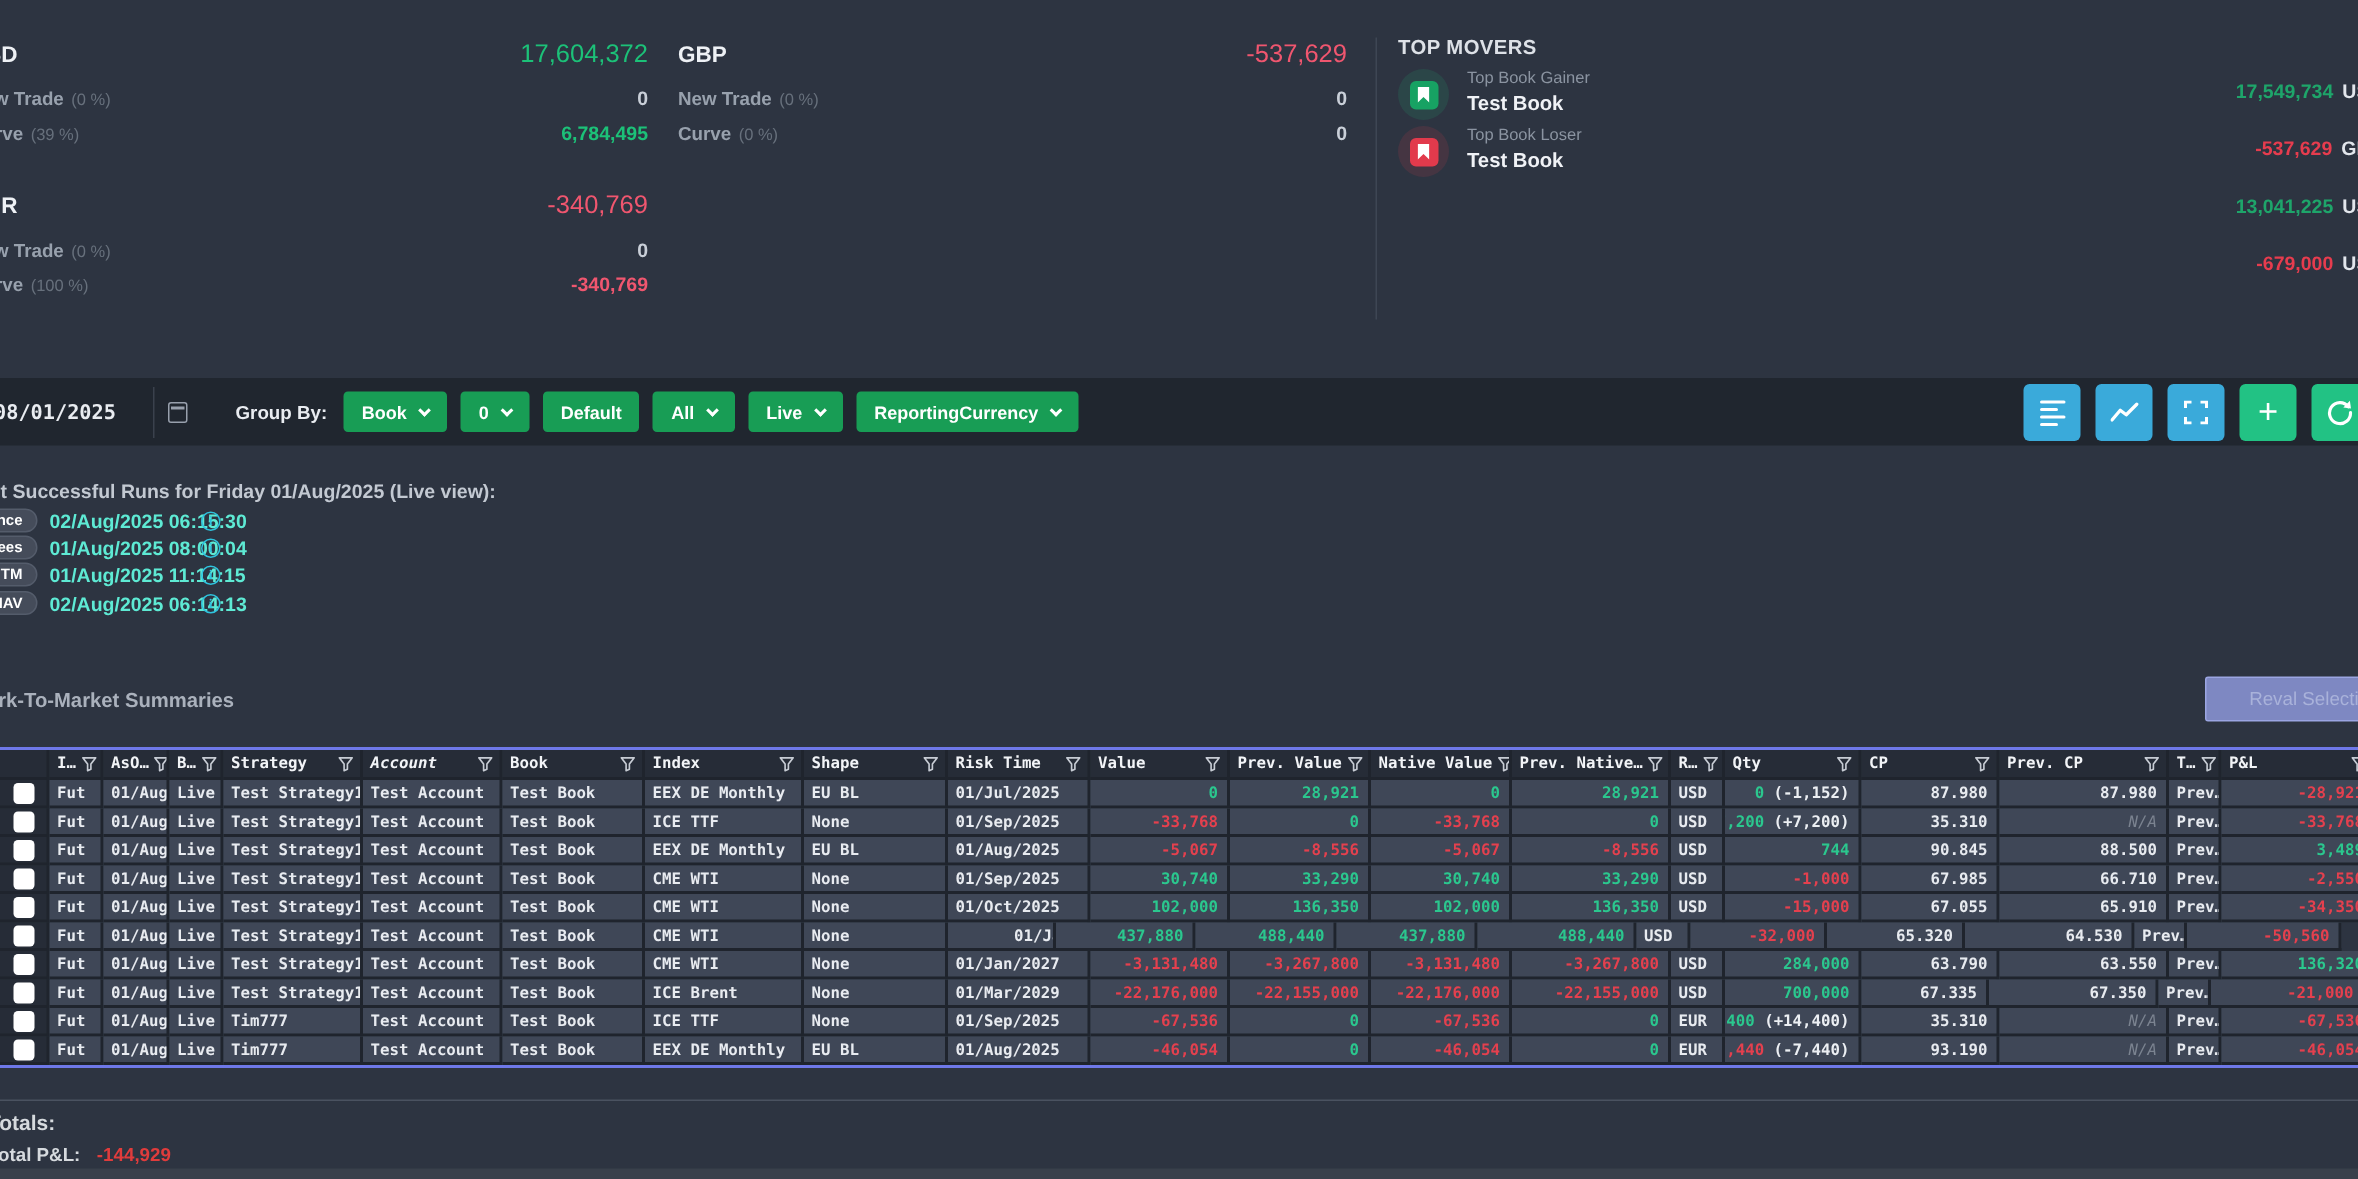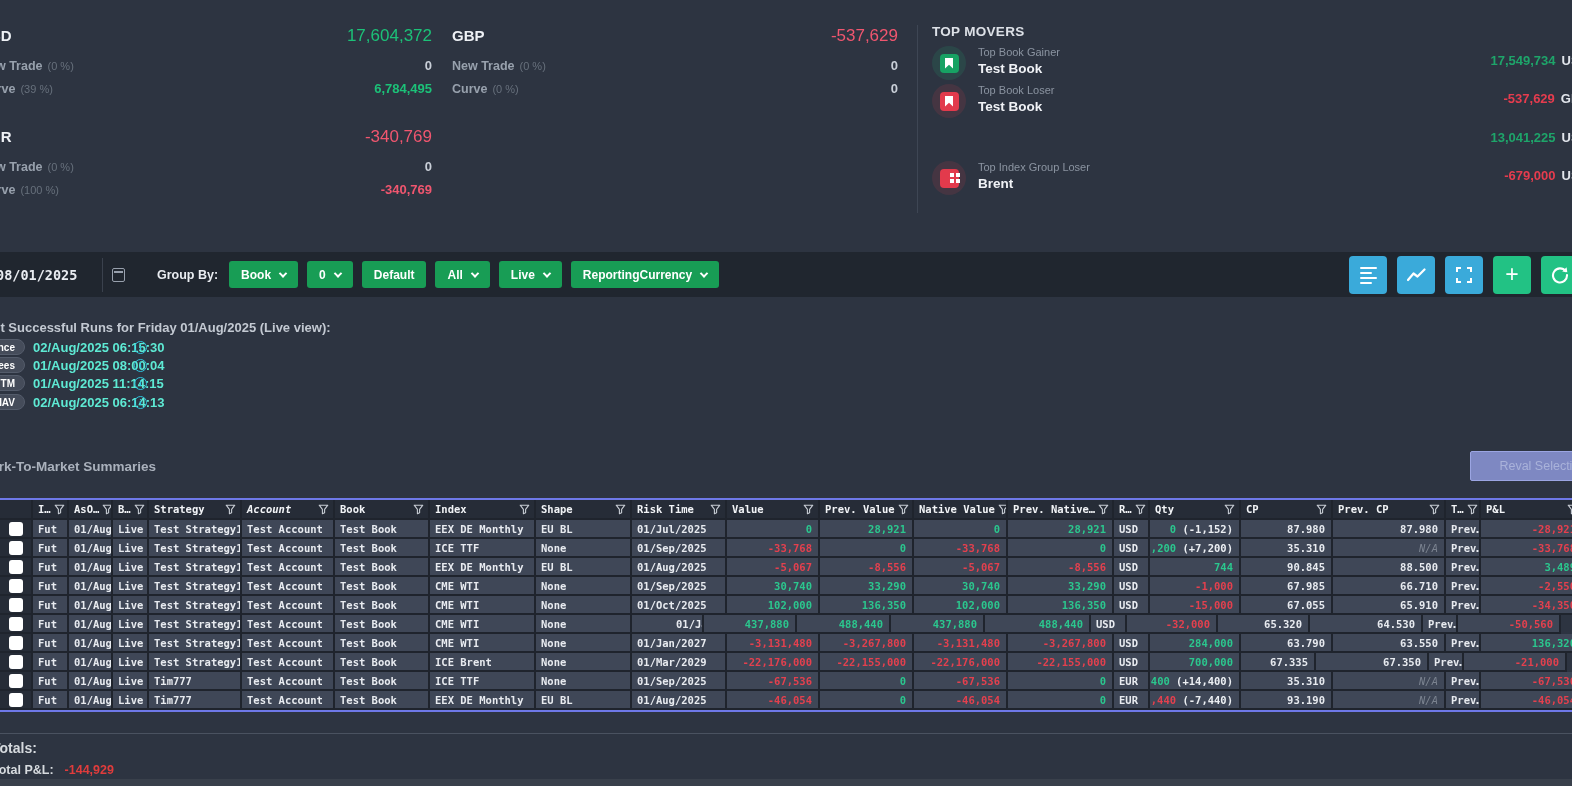--- a/index.html
+++ b/index.html
@@ -169,31 +169,20 @@
     <span class="tm-ico r">
         <span class="tm-sq">
           <span class="bookmark"></span>
         </span>
       </span>
     <span>
       <div class="tm-label">Top Book Loser</div>
       <div class="tm-name">Test Book</div>
     </span>
   </div>
-  <div class="tm-item" style="top:161px;">
-    <span class="tm-ico r">
-        <span class="tm-sq">
-          <span class="grid4"></span>
-        </span>
-      </span>
-    <span>
-      <div class="tm-label">Top Index Group Loser</div>
-      <div class="tm-name">Brent</div>
-    </span>
-  </div>
 
   <div class="tm-value" style="top:53px;"><span class="pos">17,549,734</span><span class="ccy">USD</span></div>
   <div class="tm-value" style="top:91px;"><span class="neg">-537,629</span><span class="ccy">GBP</span></div>
   <div class="tm-value" style="top:130px;"><span class="pos">13,041,225</span><span class="ccy">USD</span></div>
   <div class="tm-value" style="top:168px;"><span class="neg">-679,000</span><span class="ccy">USD</span></div>
 
   <div class="toolbar">
     <div class="tb-date">08/01/2025</div>
     <div class="tb-sep"></div>
     <span class="cal"></span>
@@ -684,21 +673,21 @@
         <div class="td right" style="width: 94px;">
           <span class="v neg">-22,176,000</span>
         </div>
         <div class="td right" style="width: 106px;">
           <span class="v neg">-22,155,000</span>
         </div>
         <div class="td" style="width: 36px;">USD</div>
         <div class="td right" style="width: 91px;">
           <span class="v pos">700,000</span>
         </div>
-        <div class="td right" style="width: 75px;">67.335</div>
+        <div class="td right" style="width: 85px;">67.335</div>
         <div class="td right" style="width: 113px;">67.350</div>
         <div class="td" style="width: 35px;">Prev…</div>
         <div class="td right" style="width: 103px;">
           <span class="v neg">-21,000</span>
         </div>
       </div>
       <div class="tr">
         <div class="td selcell" style="width: 33px;">
           <div class="cb"></div>
         </div>

